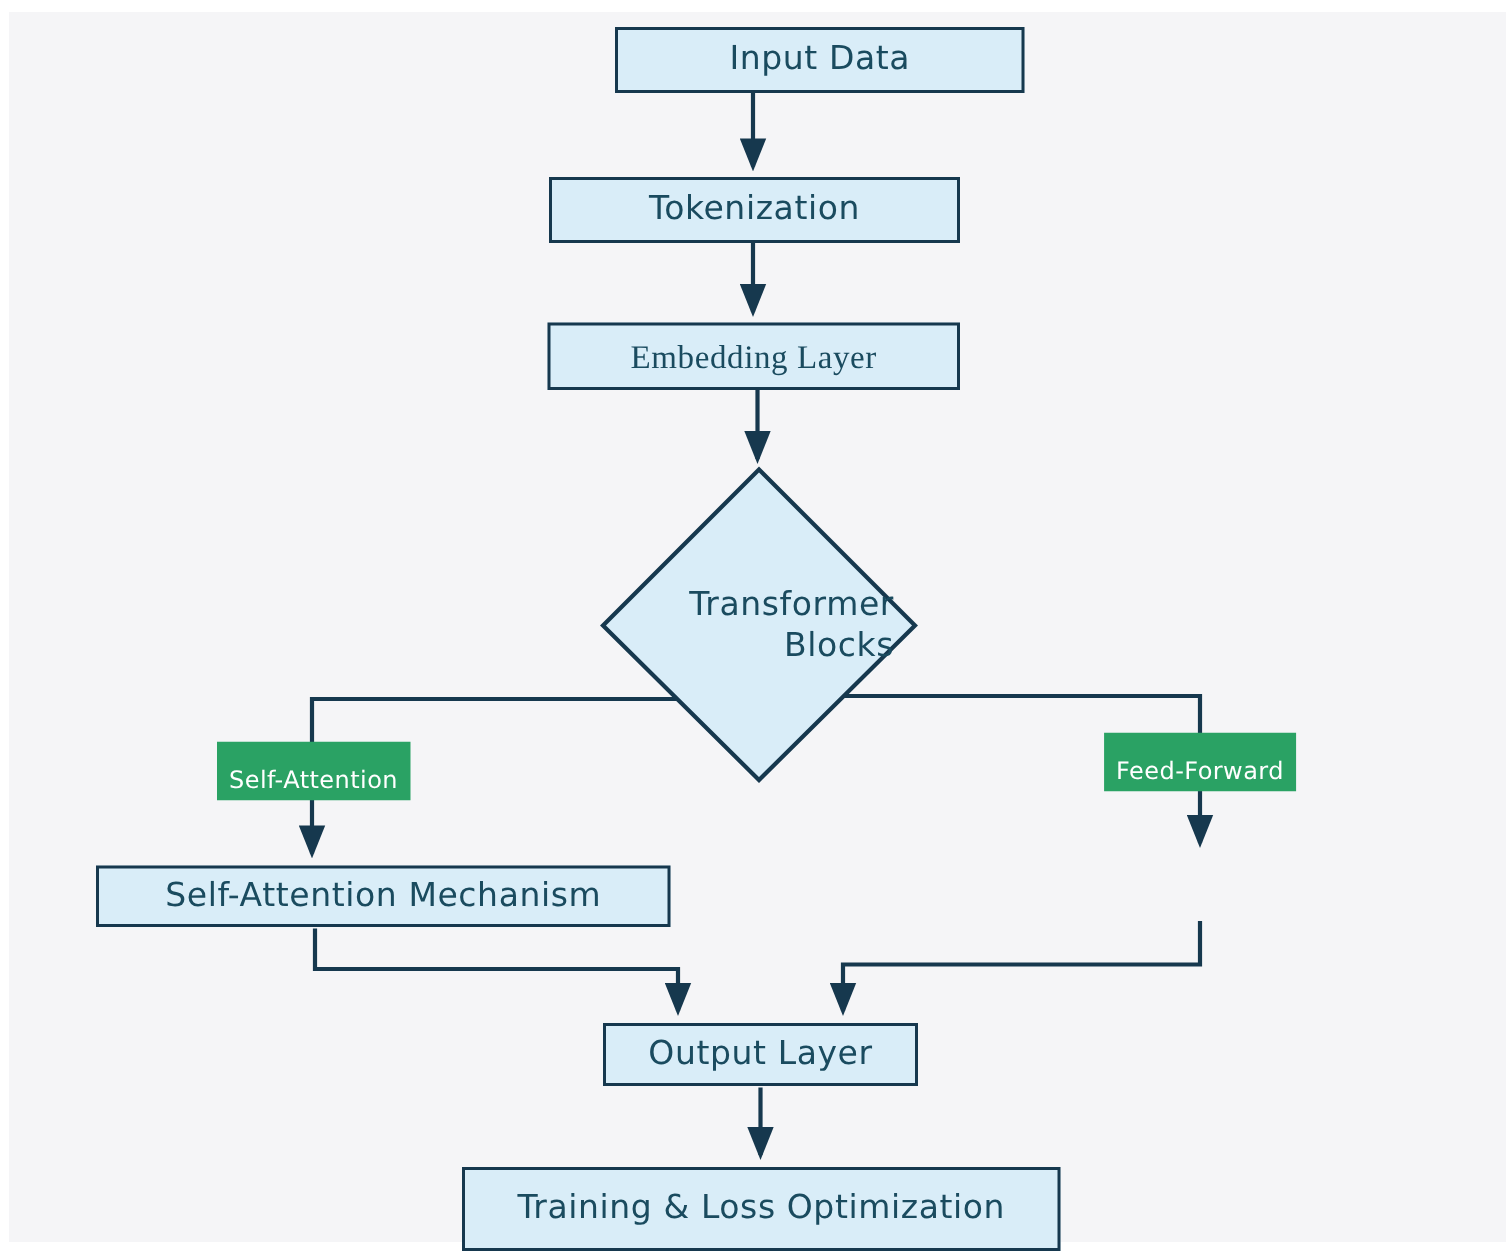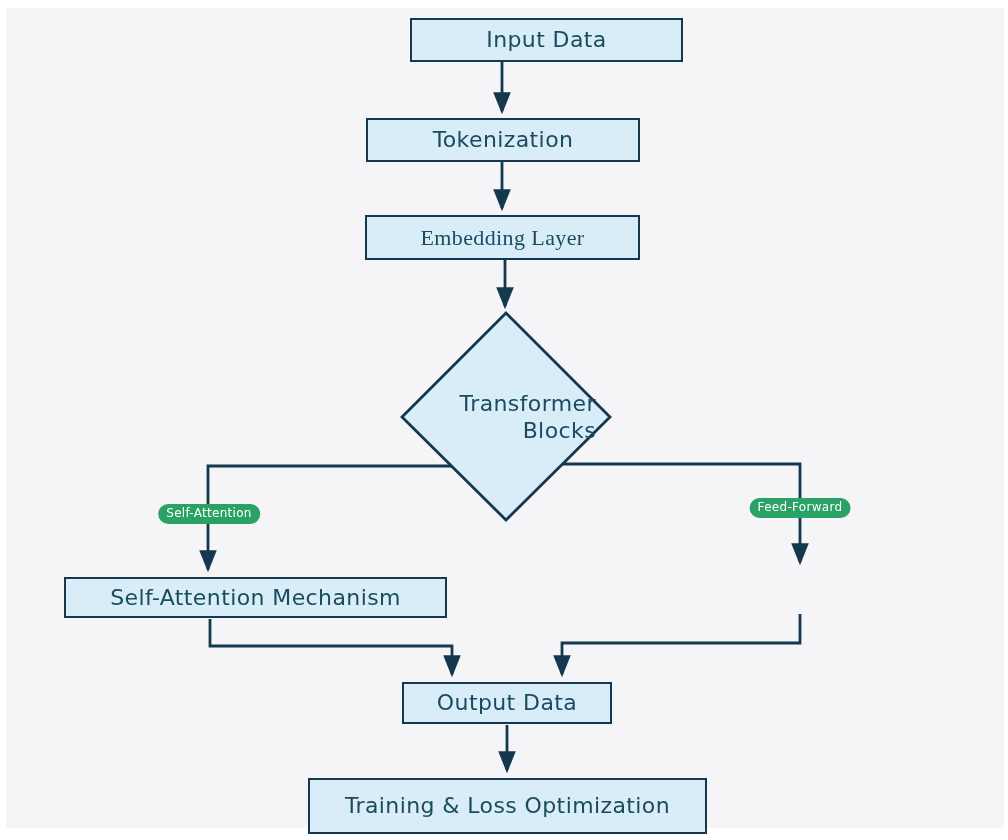--- a/index.html
+++ b/index.html
@@ -65,26 +65,25 @@
   .node.diamond-label {
     background: transparent;
     border: none;
     text-align: right;
   }
   .edge-label {
     position: absolute;
     transform: translate(-50%, -50%);
     background: var(--edge-label-bg);
     color: var(--edge-label-text);
-    font-size: 12px;
+    font-size: 16px;
     letter-spacing: 0.3px;
-    padding: 2px 8px 4px 8px;
+    padding: 16px 8px 4px 8px;
     white-space: nowrap;
     z-index: 3;
-    border-radius: 12px;
   }
   
   .n-input    { left: 387px; top: 18px;  width: 273px; height: 44px; margin-left: 23px; }
   .n-token    { left: 366px; top: 118px; width: 274px; height: 44px; }
   .n-embed    { left: 365px; top: 215px; width: 275px; height: 45px; font-family: Liberation Serif, serif; }
   .n-diamond  { left: 416px; top: 374px; width: 180px; height: 86px; }
   .n-selfattn { left: 20px;  top: 577px; width: 383px; height: 41px; margin-left: 44px; }
   .n-ffn      { left: 612px; top: 570px; width: 380px; height: 43px; }
   .n-output   { left: 402px; top: 682px; width: 210px; height: 42px; }
   .n-training { left: 308px; top: 778px; width: 399px; height: 56px; }
@@ -131,21 +130,21 @@
   <div class="node diamond-label n-diamond">
     <span>Transformer Blocks</span>
   </div>
 
   <div class="node n-selfattn">
     <span>Self-Attention Mechanism</span>
   </div>
 
 
   <div class="node n-output">
-    <span>Output Data</span>
+    <span>Output Layer</span>
   </div>
 
   <div class="node n-training">
     <span>Training &amp; Loss Optimization</span>
   </div>
 
   <div class="edge-label l-selfattn">Self-Attention</div>
 
   <div class="edge-label l-ffn">Feed-Forward</div>
 </div>

